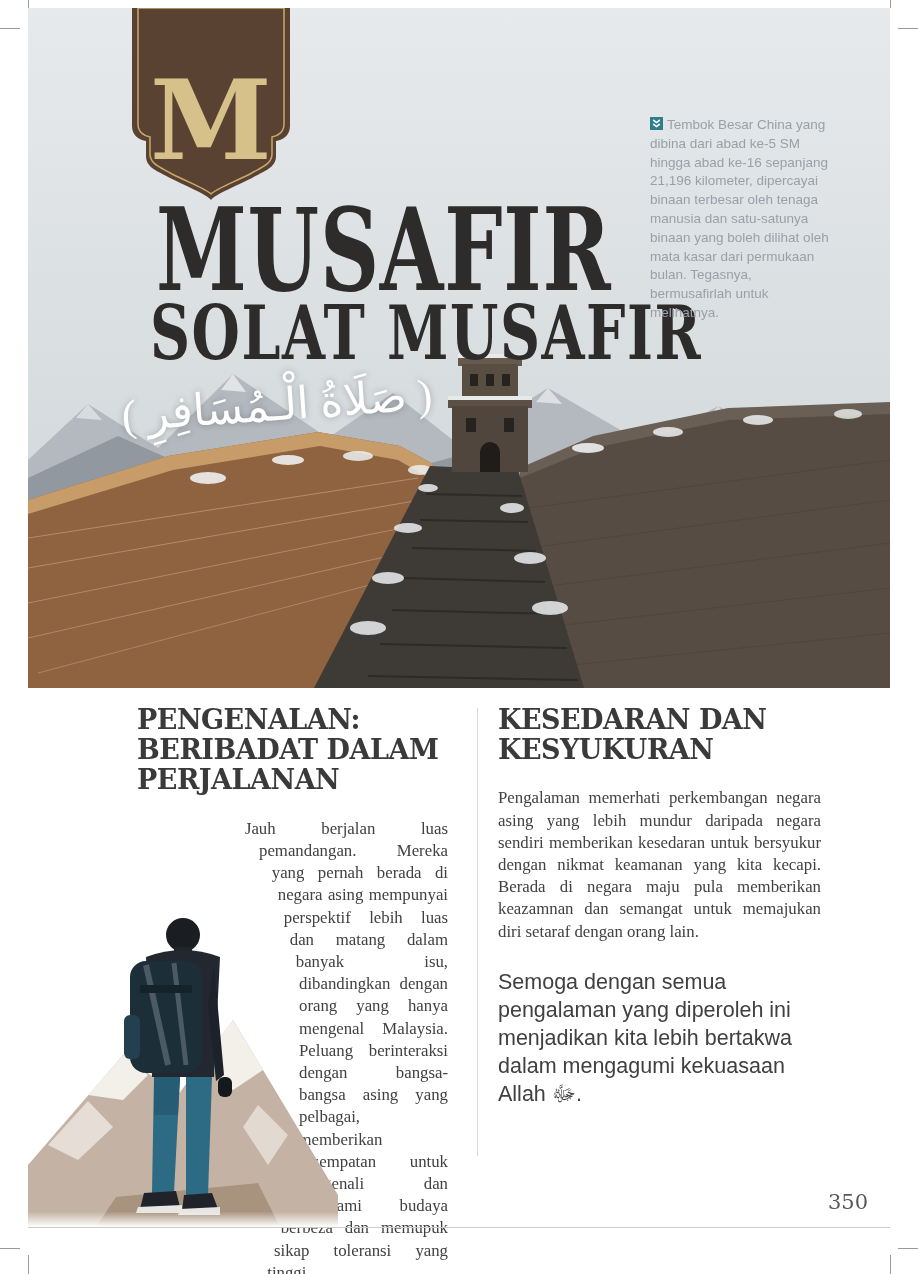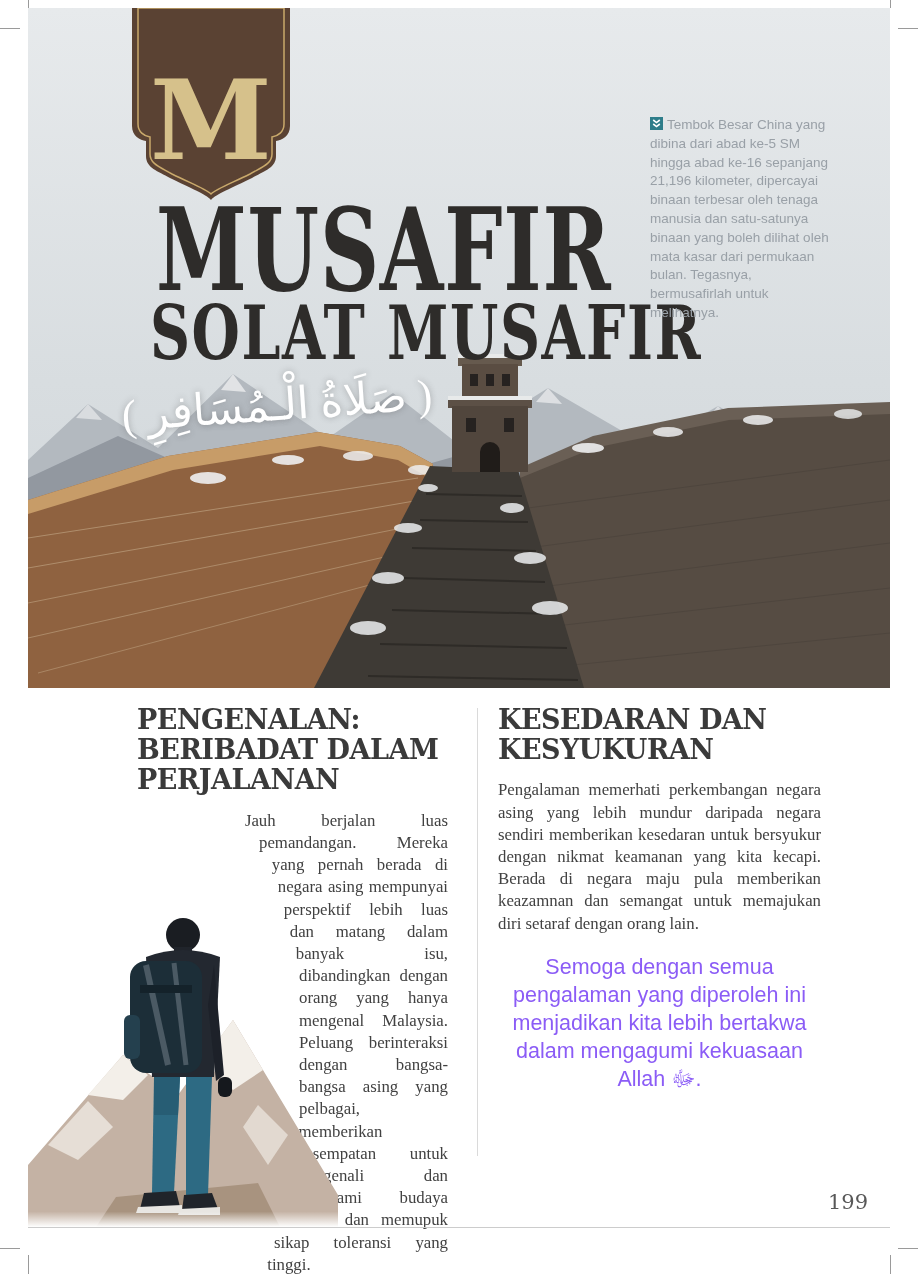--- a/index.html
+++ b/index.html
@@ -35,31 +35,31 @@
     position:absolute;left:622px;top:108px;width:186px;
     font-family:"Liberation Sans",sans-serif;font-size:13.5px;line-height:18.8px;
     color:#99a0a7;}
   .cap-icon{display:inline-block;vertical-align:-1px;margin-right:4px;}
 
   
   .col{position:absolute;top:697px;color:#414141;font-size:16.8px;line-height:22.2px;}
   .col1{left:109px;width:311px;}
   .col2{left:470px;width:323px;}
   .col h2{
-    margin:0 0 14px 0;font-family:"DejaVu Serif",serif;font-weight:bold;
+    margin:0 0 22px 0;font-family:"DejaVu Serif",serif;font-weight:bold;
     font-size:27px;line-height:1.12;letter-spacing:-.5px;color:#3a3a3a;}
   .col p{margin:0 0 12px 0;text-align:justify;}
   .indent{text-indent:24px;}
   .spacer{
     float:left;width:172px;height:362px;margin-top:110px;margin-left:-10px;
     shape-outside:polygon(0 0,52% 0,78% 14%,100% 42%,93% 74%,70% 100%,0 100%);
     shape-margin:8px;}
   .pull-quote{
-    margin-top:18px;text-align:center;font-family:"Liberation Sans",sans-serif;
-    font-size:21.5px;line-height:28px;color:#8b5cf6;}
+    margin-top:25px;font-family:"Liberation Sans",sans-serif;
+    font-size:21.5px;line-height:28px;color:#404040;}
   .divider{position:absolute;left:449px;top:700px;width:1px;height:448px;background:#dadada;}
 
   .backpacker{position:absolute;left:0;top:857px;width:310px;height:362px;}
 
   .page-number{
     position:absolute;right:22px;top:1182px;font-family:"DejaVu Serif",serif;
     font-size:21px;color:#585858;}
   .footer-rule{position:absolute;left:0;top:1219px;width:862px;height:1px;background:#cccccc;}
 </style>
 </head>
@@ -214,15 +214,15 @@
     <path d="M126,212 L152,212 L150,250 L126,250 Z" fill="#275d74"></path>
 
     <path d="M116,328 L148,326 L152,342 L112,344 Z" fill="#20242a"></path>
     <path d="M110,342 L154,340 L154,348 L108,348 Z" fill="#e8e6e2"></path>
     <path d="M156,330 L184,328 L190,344 L154,346 Z" fill="#20242a"></path>
     <path d="M152,344 L192,342 L192,350 L150,350 Z" fill="#e8e6e2"></path>
 
     <rect x="0" y="300" width="310" height="62" fill="url(#fade)"></rect>
   </svg>
 
-  <div class="page-number">199</div>
+  <div class="page-number">350</div>
   <div class="footer-rule"></div>
 </div>
 
 </body></html>

